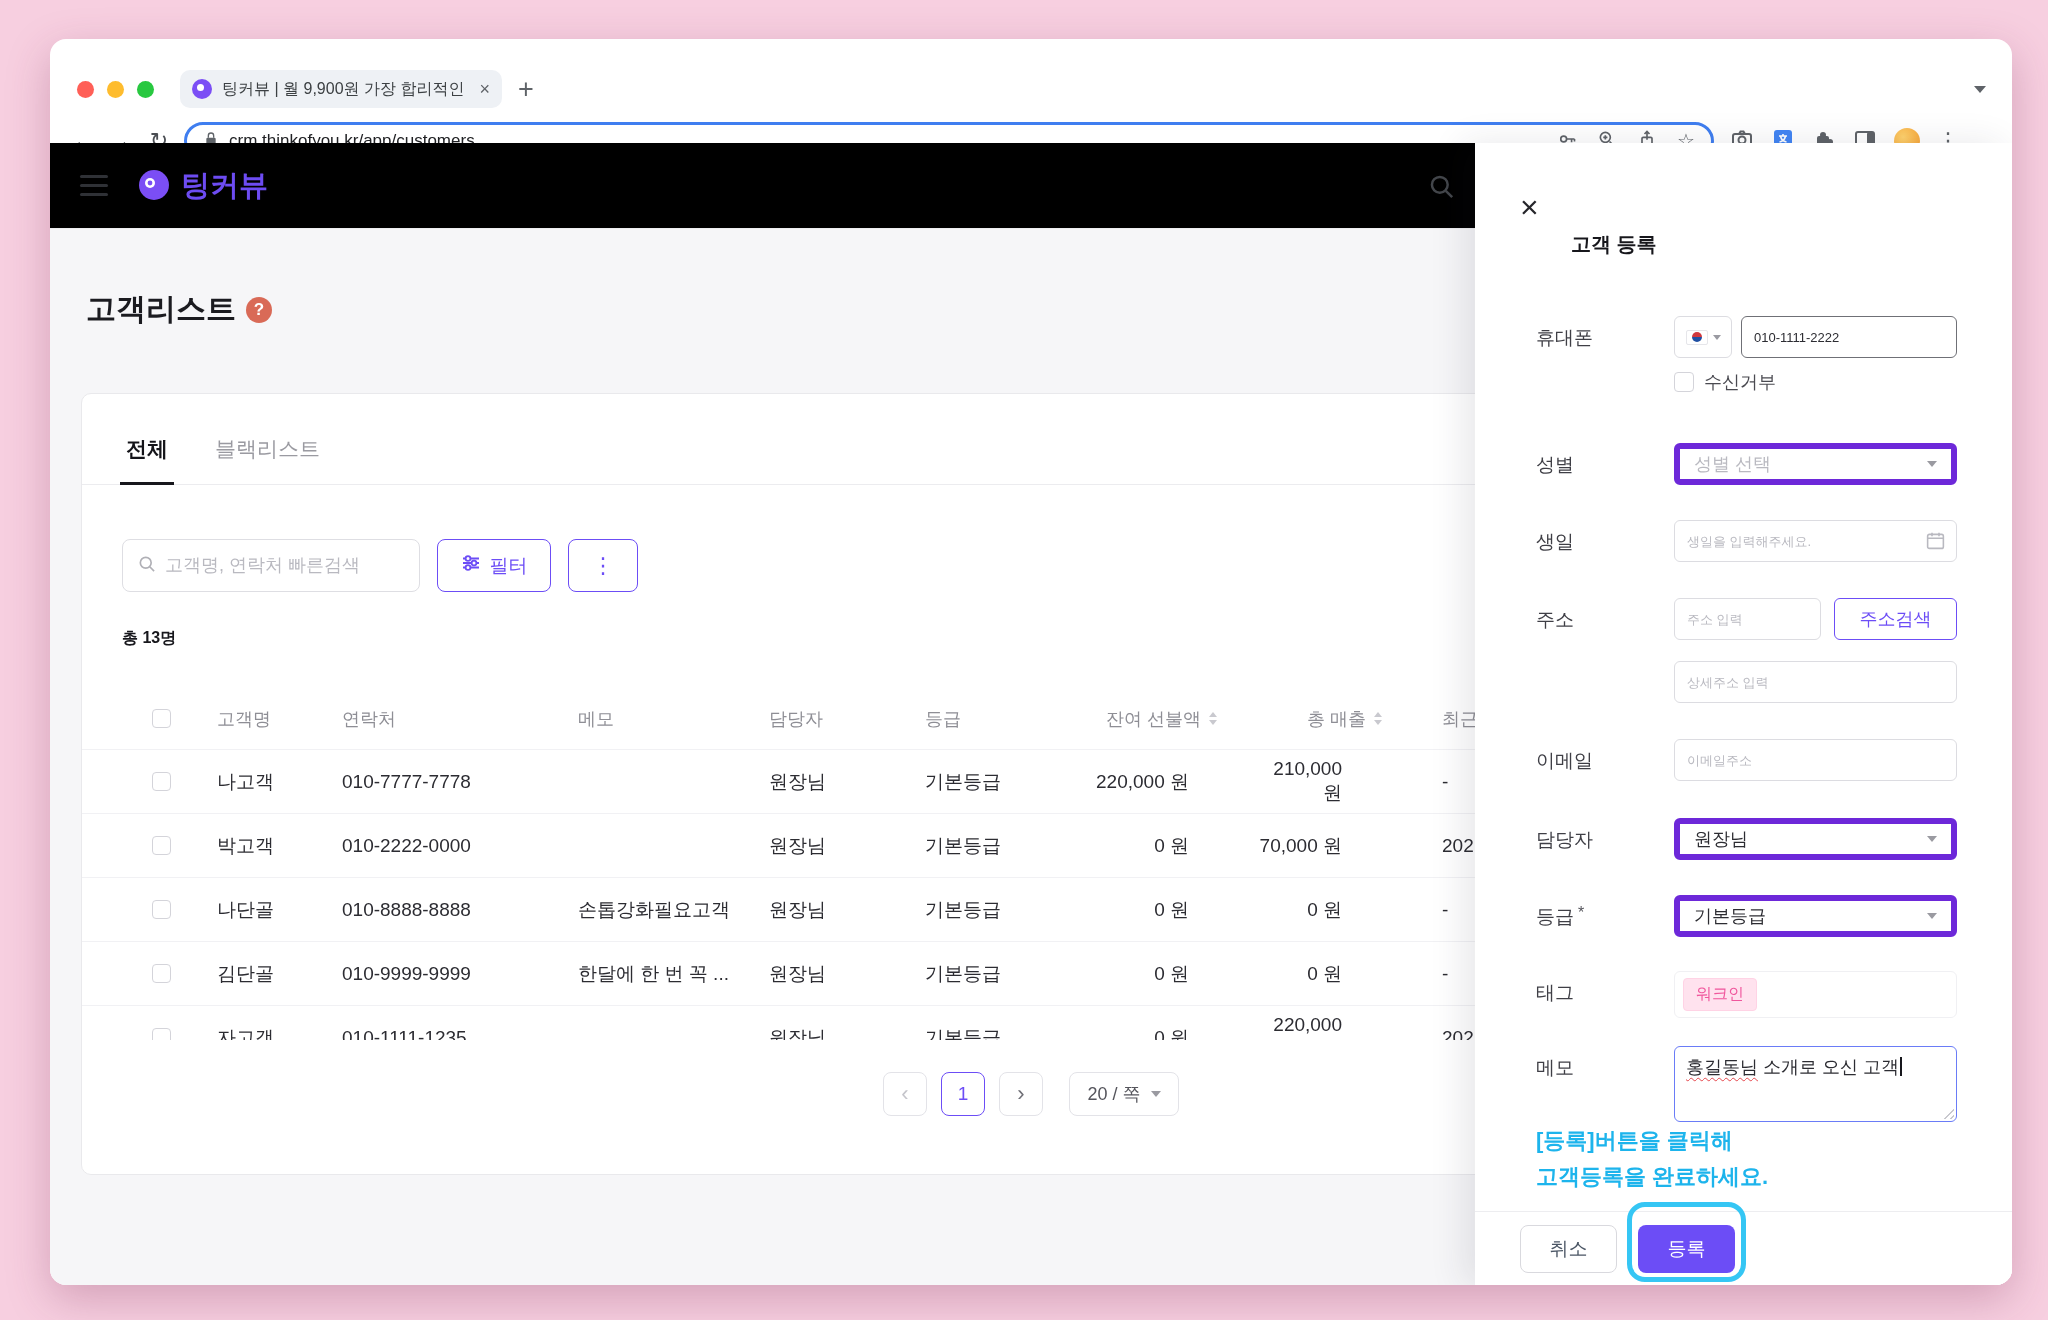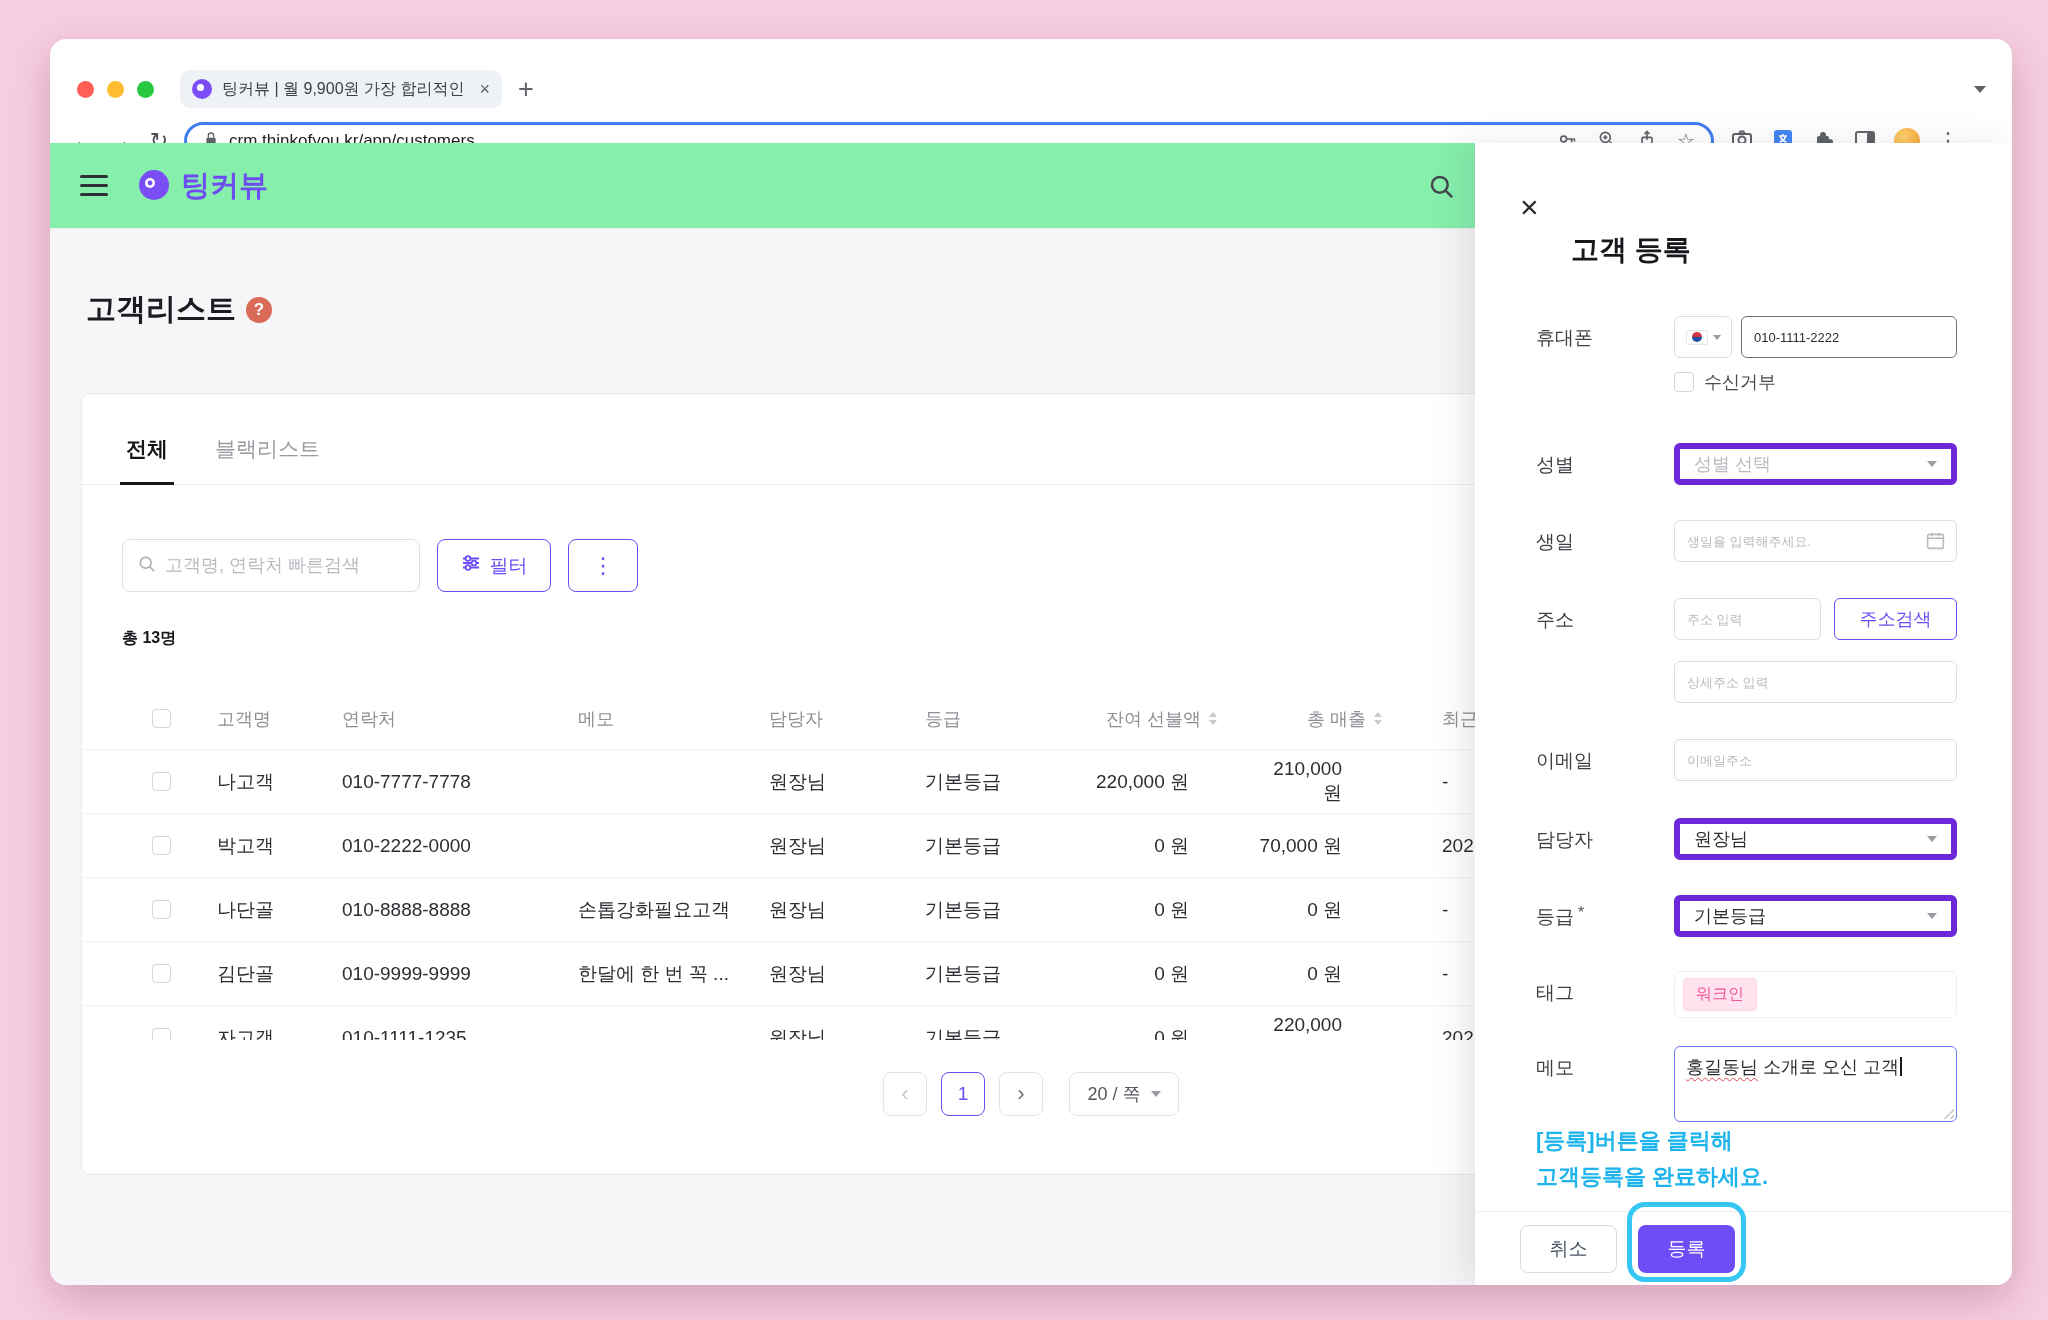--- a/index.html
+++ b/index.html
@@ -31,21 +31,21 @@
             display:flex; align-items:center; gap:10px; padding:0 16px; background:#fff; }
   .url-text { font-size:17px; color:#202124; }
   .url-icons { display:flex; align-items:center; gap:20px; margin-left:auto; }
   .gstar { font-size:20px; color:#5f6368; line-height:1; }
   .ext { display:flex; align-items:center; gap:17px; margin-left:16px; }
   .avatar { width:26px; height:26px; border-radius:50%; background:radial-gradient(circle at 35% 35%, #ffd36e, #f59b2d); }
   .kebab { font-size:22px; color:#5f6368; line-height:1; }
 
   
   .app { position:absolute; top:104px; left:0; right:0; bottom:0; background:#f6f6f8; }
-  .appheader { height:86px; background:#86efac; border-bottom:1px solid #ededf0; display:flex; align-items:center; padding:0 30px; position:relative; }
+  .appheader { height:86px; background:#000000; border-bottom:1px solid #ededf0; display:flex; align-items:center; padding:0 30px; position:relative; }
   .hamburger { width:28px; display:flex; flex-direction:column; gap:6px; }
   .hamburger span { height:3px; background:#2f3136; border-radius:2px; }
   .logo { margin-left:28px; display:flex; align-items:center; gap:9px; }
   .logo-text { font-size:29px; font-weight:800; color:#6d4cf2; }
   .header-search { position:absolute; left:1378px; top:30px; }
 
   .content { position:absolute; top:86px; left:0; right:0; bottom:0; }
   .page-title-row { position:absolute; left:36px; top:60px; display:flex; align-items:center; gap:10px; }
   .page-title-row h1 { font-size:30px; font-weight:800; color:#1b1b20; }
   .help-badge { width:26px; height:26px; border-radius:50%; background:#d96a57; color:#fff; font-size:17px; font-weight:bold;
@@ -91,21 +91,21 @@
   .pg.next { color:#707077; }
   .pg.cur { border-color:#6c4df6; color:#6c4df6; font-size:19px; }
   .pgsize { margin-left:12px; width:110px; height:44px; border:1px solid #e3e3e8; border-radius:8px; background:#fff;
             display:flex; align-items:center; justify-content:center; gap:10px; font-size:18px; color:#55555c; }
   .crt { width:0; height:0; border:5px solid transparent; border-top:6px solid #9a9aa1; margin-top:5px; }
 
   
   .drawer { position:absolute; top:0; right:0; bottom:0; width:537px; background:#fff;
             box-shadow:-12px 0 32px rgba(40,40,60,.10); }
   .drawer-close { position:absolute; left:45px; top:48px; font-size:32px; color:#26262b; line-height:1; }
-  .drawer-title { position:absolute; left:96px; top:88px; font-size:28px; font-weight:700; color:#17171c; }
+  .drawer-title { position:absolute; left:96px; top:88px; font-size:20px; font-weight:700; color:#17171c; }
   .dform { position:absolute; left:61px; top:173px; width:421px; }
   .frow { position:absolute; left:0; width:421px; display:flex; }
   .flabel { width:138px; font-size:19px; color:#3f3f46; padding-top:9px; }
   .req { color:#55555c; margin-left:4px; font-size:16px; vertical-align:top; }
   .fctrl { width:283px; position:relative; }
   .inp { width:100%; height:42px; border:1px solid #dcdce1; border-radius:6px; padding:0 12px; font-size:13px;
          color:#2c2c32; font-family:inherit; background:#fff; outline:none; }
   .inp::placeholder { color:#b9b9c0; }
   .phone-line { display:flex; gap:9px; }
   .flag-select { width:58px; height:42px; border:1px solid #dcdce1; border-radius:6px; background:#fff;

